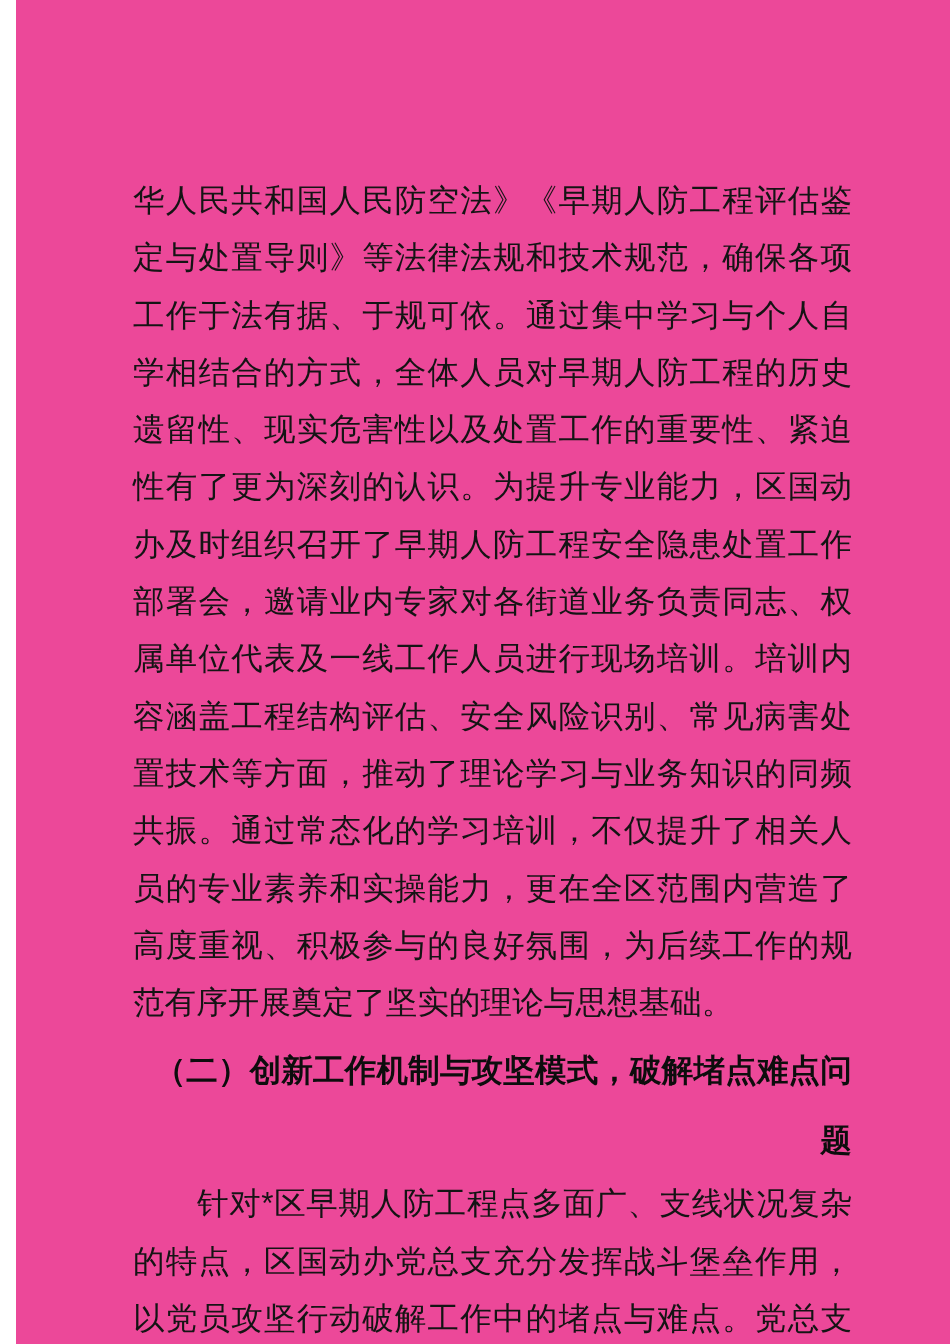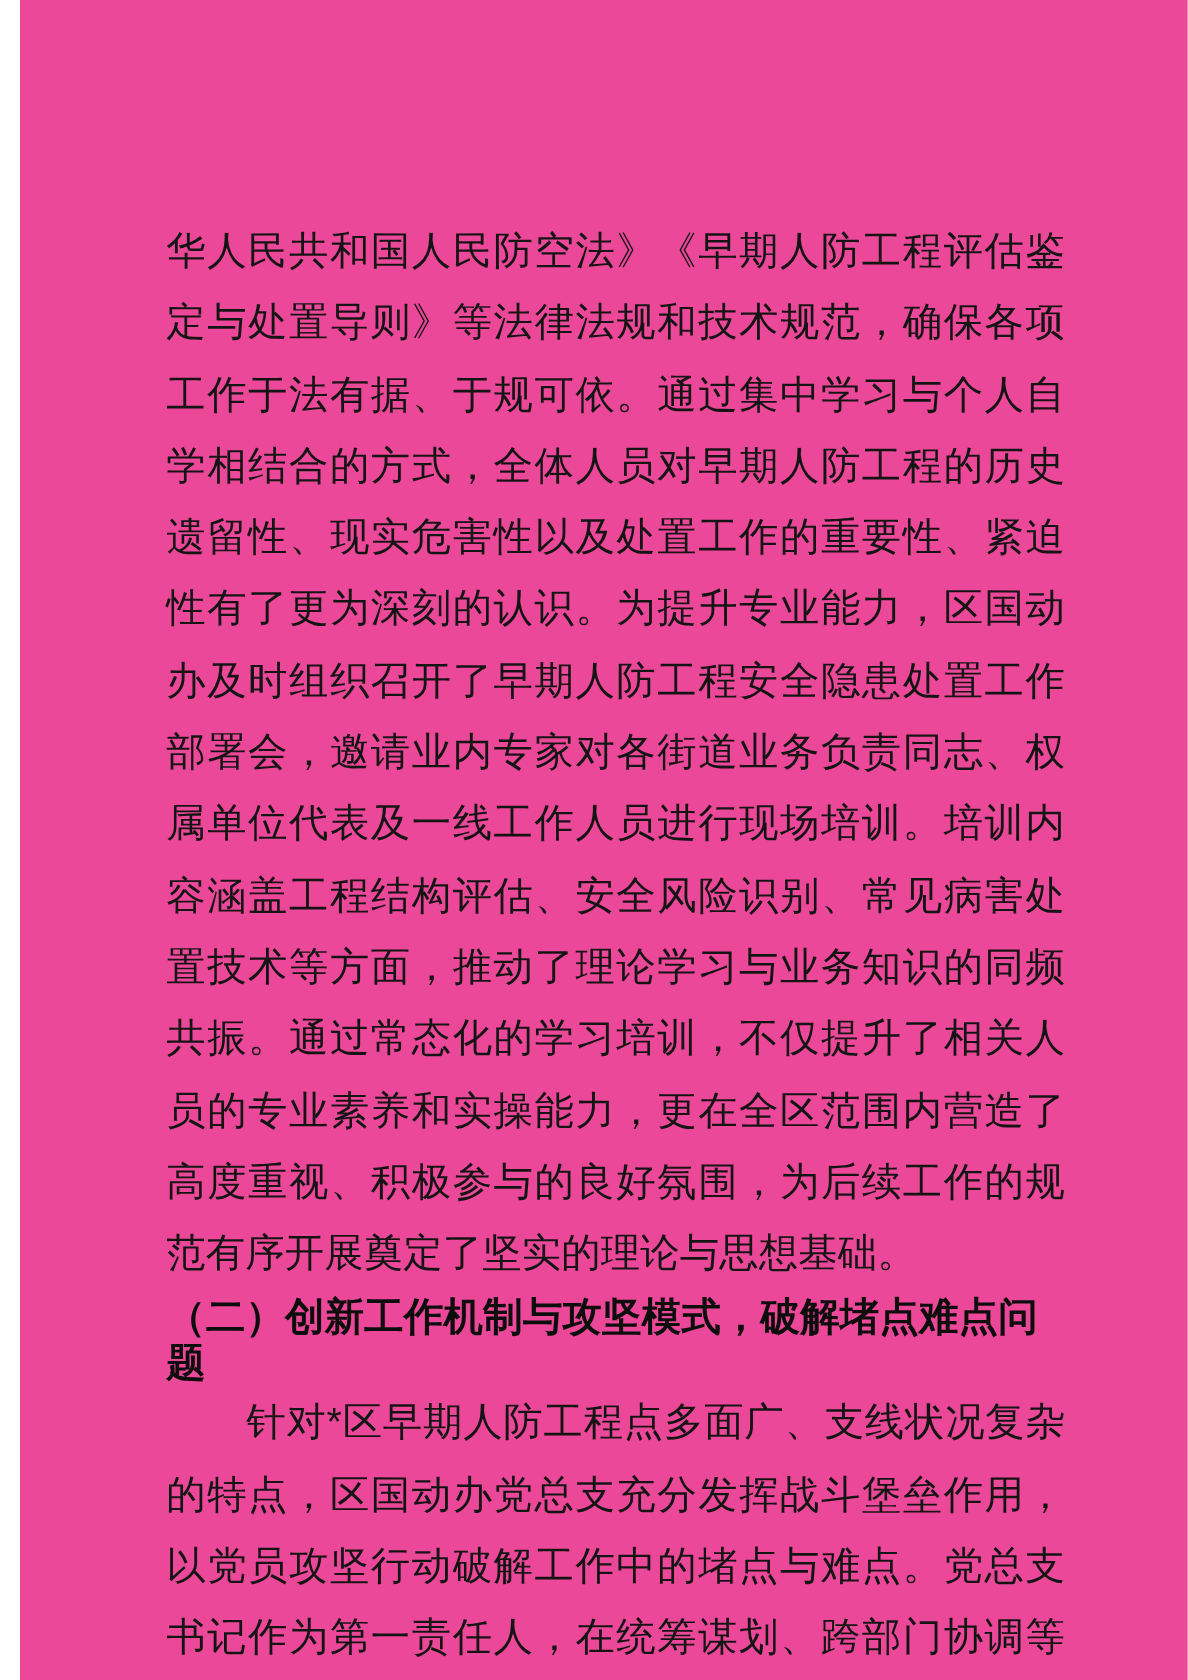--- a/index.html
+++ b/index.html
@@ -41,23 +41,23 @@
     font-weight: 400;
     word-break: break-all;
     color: #141414;
   }
   p.body-text.indent {
     text-indent: 64px;
   }
   h2.section-heading {
     margin: 0;
     font-size: 31.5px;
-    line-height: 37px;
+    line-height: 70px;
     font-weight: 700;
-    text-align: left;
+    text-align: right;
     letter-spacing: 0.2px;
     color: #0d0d0d;
     word-break: break-all;
   }
   .spacer-heading {
     height: 4px;
   }
 </style>
 </head>
 <body>

